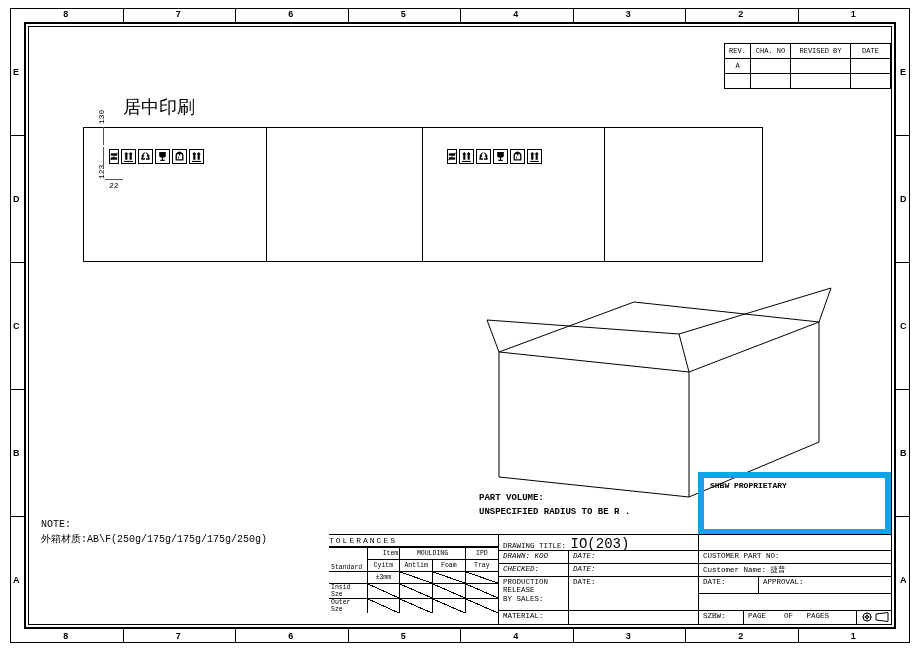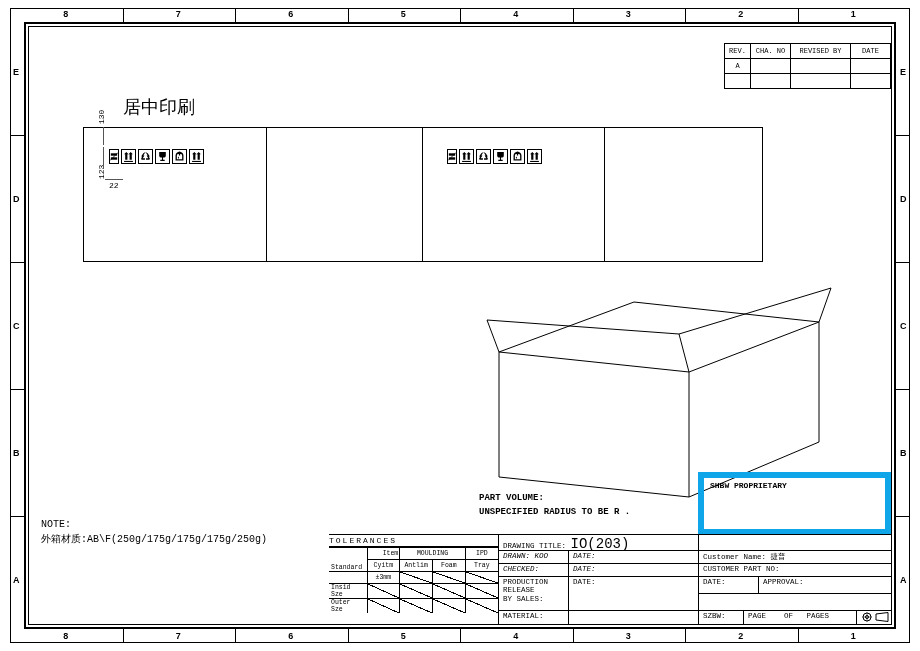--- a/index.html
+++ b/index.html
@@ -291,27 +291,27 @@
         <div class="l1" style="border-right:1px solid #000">MATERIAL:</div>
         <div class="l2"></div>
       </div>
     </div>
 
     <div class="tb-r">
       <div class="rrow" style="height:16px">
           <div style="flex:1"></div>
         </div>
       <div class="rrow" style="height:13px">
+        <div style="flex:1">CUSTOMER PART NO:</div>
+      </div>
+      <div class="rrow" style="height:13px">
         <div style="flex:1">
           <span>Customer Name:</span>
           <span style="font-family:'SimSun',serif">捷普</span>
         </div>
-      </div>
-      <div class="rrow" style="height:13px">
-        <div style="flex:1">CUSTOMER PART NO:</div>
       </div>
       <div class="rrow" style="height:17px">
         <div style="width:60px; border-right:1px solid #000">DATE:</div>
         <div style="flex:1">APPROVAL:</div>
       </div>
       <div class="rrow" style="height:17px">
           <div style="flex:1"></div>
         </div>
       <div class="rrow last" style="height:14px">
         <div style="width:45px; border-right:1px solid #000">SZBW:</div>

